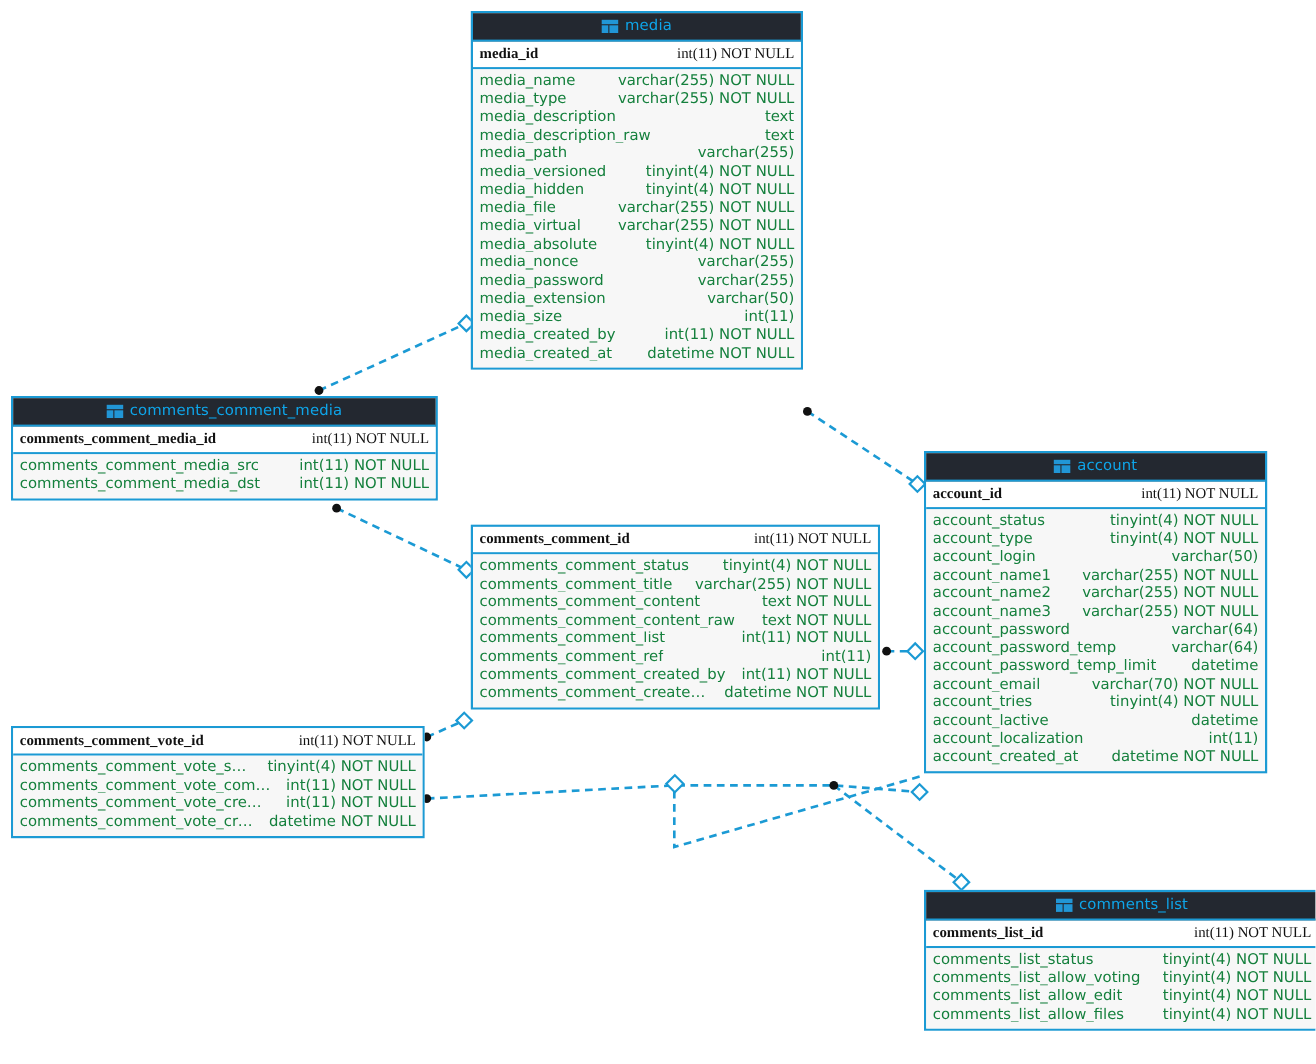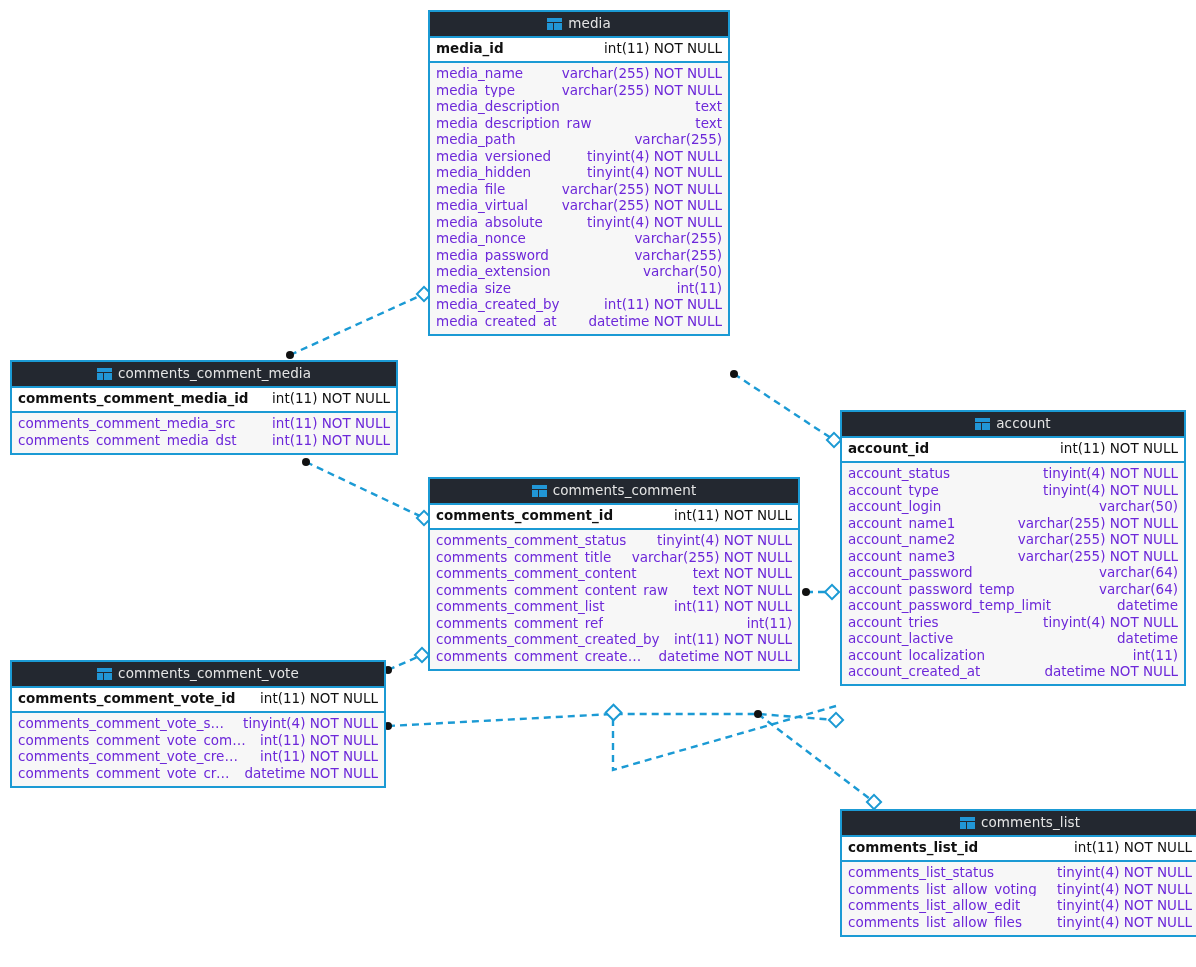--- a/index.html
+++ b/index.html
@@ -26,21 +26,21 @@
   .table-box {
     position: absolute;
     background: #f7f7f7;
     border: 2px solid #1b9ad4;
     z-index: 3;
     font-size: 13px;
     line-height: 1;
   }
   .tbl-title {
     background: #232830;
-    color: #e5e5e5;
+    color: #0ea5e9;
     height: 26px;
     display: flex;
     align-items: center;
     justify-content: center;
     gap: 6px;
     font-size: 13.5px;
     letter-spacing: .1px;
     border-bottom: 2px solid #1b9ad4;
   }
   .tbl-icon {
@@ -60,33 +60,34 @@
   .pk-row {
     display: flex;
     justify-content: space-between;
     align-items: center;
     background: #ffffff;
     padding: 4px 6px 5px 6px;
     border-bottom: 2px solid #1b9ad4;
     font-weight: bold;
     font-size: 13.5px;
     color: #111;
+    font-family: Liberation Serif, serif;
   }
   .pk-row .typ { font-weight: normal; color: #111; padding-left: 12px; }
   .cols {
     background: #f7f7f7;
     padding: 3px 0 4px 0;
   }
   .col-row {
     display: flex;
     justify-content: space-between;
     align-items: baseline;
     padding: 1.5px 6px;
     font-size: 13.5px;
-    color: #6d28d9;
+    color: #15803d;
     white-space: nowrap;
   }
   .col-row .typ { padding-left: 14px; text-align: right; }
   .col-row .nm { overflow: hidden; text-overflow: ellipsis; }
 </style>
 </head>
 <body>
 
 <div id="canvas">
 
@@ -241,28 +242,20 @@
           <span class="typ">int(11) NOT NULL</span>
         </div>
       <div class="col-row">
           <span class="nm">comments_comment_media_dst</span>
           <span class="typ">int(11) NOT NULL</span>
         </div>
     </div>
   </div>
 
   <div class="table-box" style="left:428px; top:477px; width:372px;">
-    <div class="tbl-title">
-      <span class="tbl-icon">
-          <i class="bar"></i>
-          <i class="c1"></i>
-          <i class="c2"></i>
-        </span>
-      <span>comments_comment</span>
-    </div>
     <div class="pk-row">
       <span class="nm">comments_comment_id</span>
       <span class="typ">int(11) NOT NULL</span>
     </div>
     <div class="cols">
       <div class="col-row">
           <span class="nm">comments_comment_status</span>
           <span class="typ">tinyint(4) NOT NULL</span>
         </div>
       <div class="col-row">
@@ -289,21 +282,21 @@
           <span class="nm">comments_comment_created_by</span>
           <span class="typ">int(11) NOT NULL</span>
         </div>
       <div class="col-row">
           <span class="nm">comments_comment_created_at</span>
           <span class="typ">datetime NOT NULL</span>
         </div>
     </div>
   </div>
 
-  <div class="table-box" style="left:840px; top:410px; width:346px;">
+  <div class="table-box" style="left:840px; top:410px; width:312px;">
     <div class="tbl-title">
       <span class="tbl-icon">
           <i class="bar"></i>
           <i class="c1"></i>
           <i class="c2"></i>
         </span>
       <span>account</span>
     </div>
     <div class="pk-row">
       <span class="nm">account_id</span>
@@ -340,47 +333,43 @@
         </div>
       <div class="col-row">
           <span class="nm">account_password_temp</span>
           <span class="typ">varchar(64)</span>
         </div>
       <div class="col-row">
           <span class="nm">account_password_temp_limit</span>
           <span class="typ">datetime</span>
         </div>
       <div class="col-row">
+          <span class="nm">account_email</span>
+          <span class="typ">varchar(70) NOT NULL</span>
+        </div>
+      <div class="col-row">
           <span class="nm">account_tries</span>
           <span class="typ">tinyint(4) NOT NULL</span>
         </div>
       <div class="col-row">
           <span class="nm">account_lactive</span>
           <span class="typ">datetime</span>
         </div>
       <div class="col-row">
           <span class="nm">account_localization</span>
           <span class="typ">int(11)</span>
         </div>
       <div class="col-row">
           <span class="nm">account_created_at</span>
           <span class="typ">datetime NOT NULL</span>
         </div>
     </div>
   </div>
 
   <div class="table-box" style="left:10px; top:660px; width:376px;">
-    <div class="tbl-title">
-      <span class="tbl-icon">
-          <i class="bar"></i>
-          <i class="c1"></i>
-          <i class="c2"></i>
-        </span>
-      <span>comments_comment_vote</span>
-    </div>
     <div class="pk-row">
       <span class="nm">comments_comment_vote_id</span>
       <span class="typ">int(11) NOT NULL</span>
     </div>
     <div class="cols">
       <div class="col-row">
           <span class="nm">comments_comment_vote_score</span>
           <span class="typ">tinyint(4) NOT NULL</span>
         </div>
       <div class="col-row">

